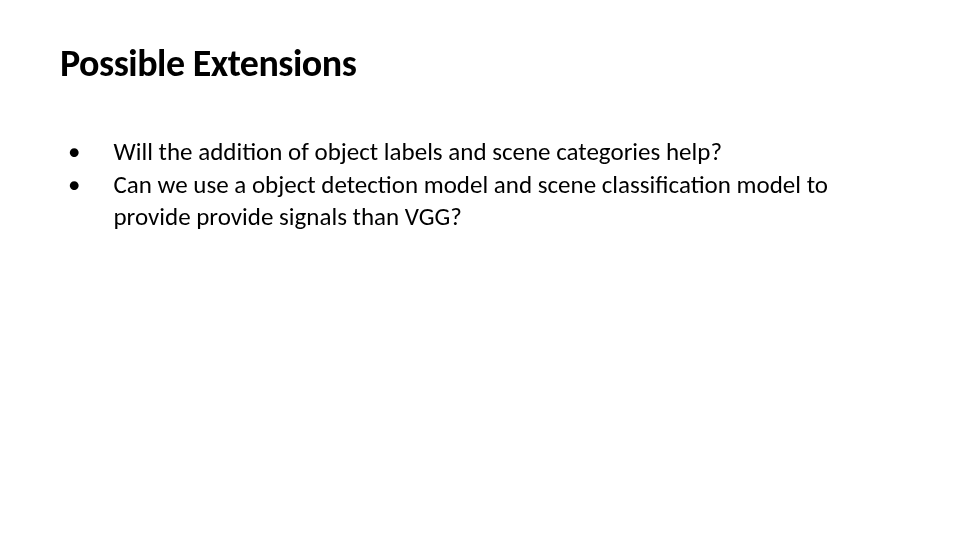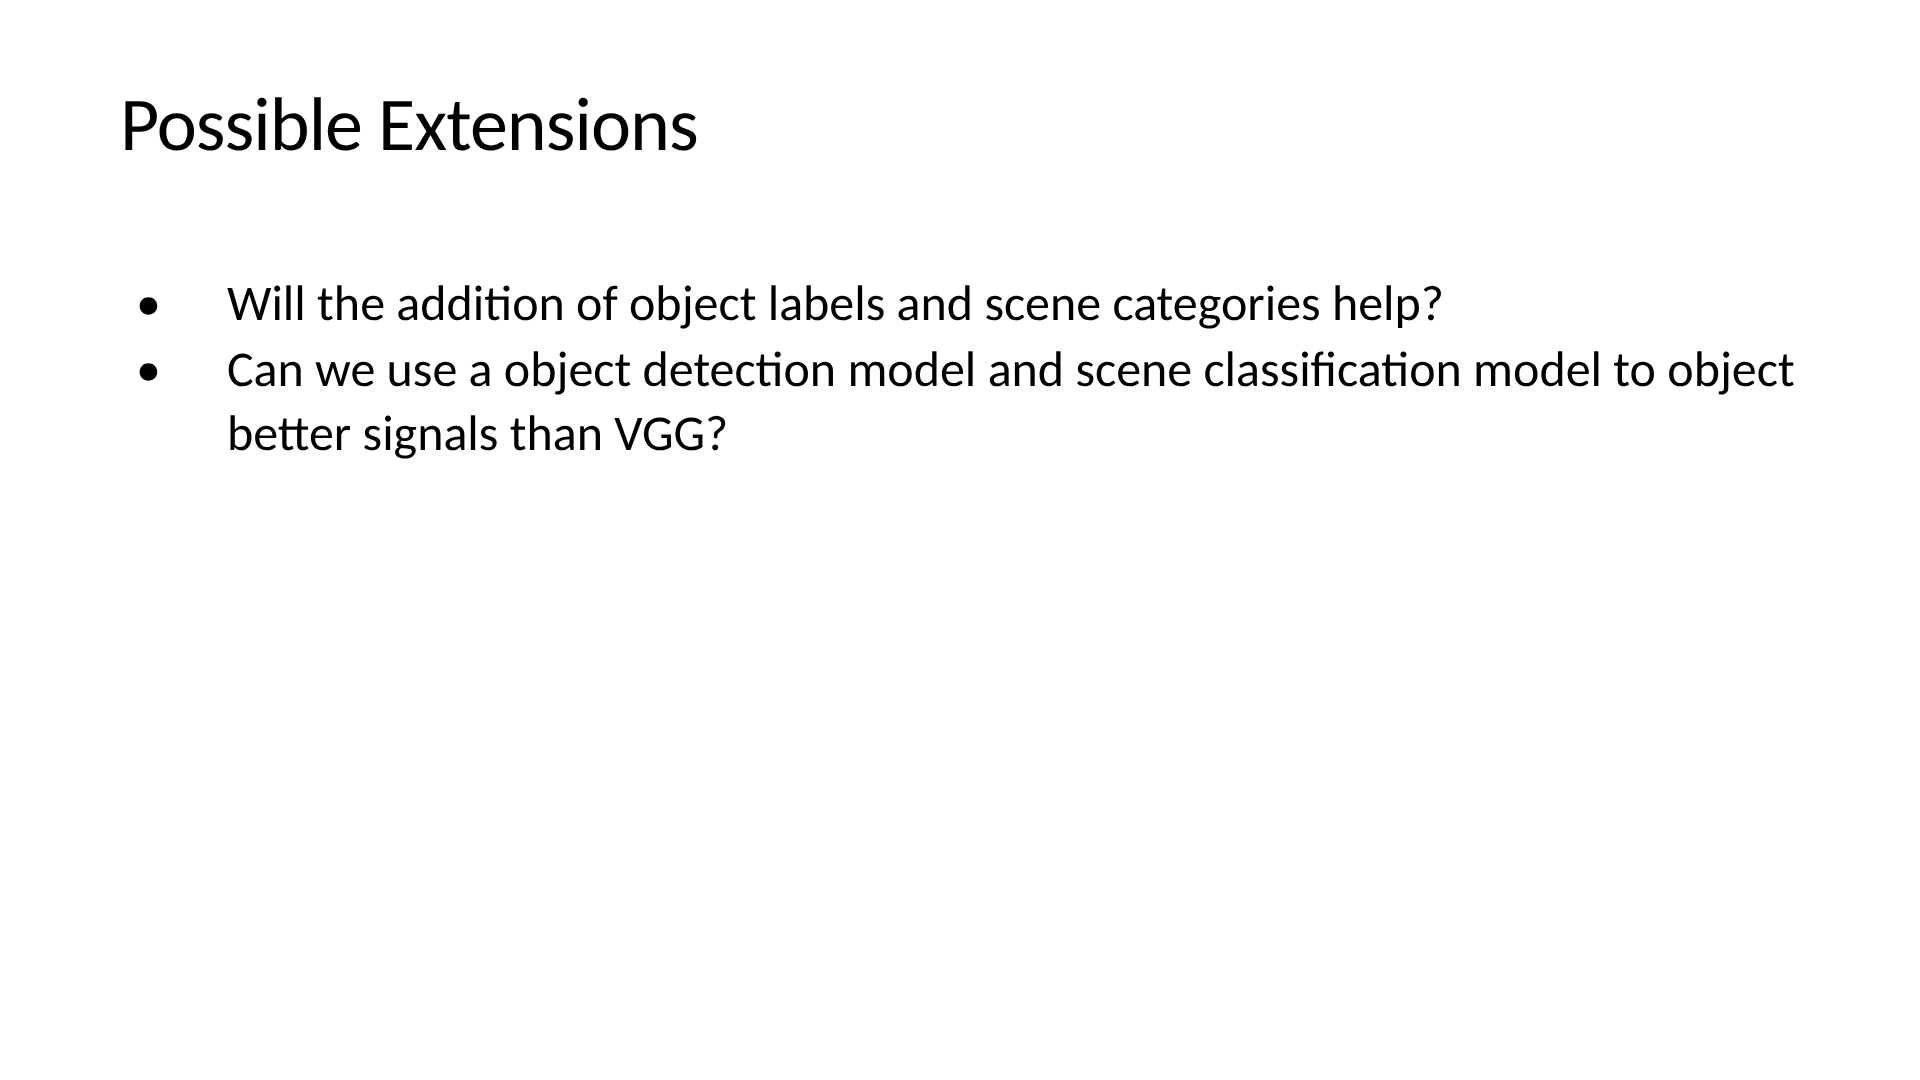--- a/index.html
+++ b/index.html
@@ -11,21 +11,21 @@
       width: 960px;
       height: 540px;
       background: #ffffff;
       font-family: Calibri, 'Segoe UI', Arial, sans-serif;
       color: #000000;
       padding: 40px 60px;
       overflow: hidden;
     }
     .slide-title {
       font-size: 38px;
-      font-weight: 400;
+      font-weight: 700;
       letter-spacing: -0.5px;
       margin-bottom: 50px;
     }
     .bullet-list {
       list-style: none;
       padding-left: 8px;
     }
     .bullet-item {
       font-size: 25px;
       line-height: 1.25;
@@ -47,15 +47,15 @@
 
 <h1 class="slide-title">Possible Extensions</h1>
 
 <ul class="bullet-list">
   <li class="bullet-item">
     <span class="bullet-marker">•</span>
     <span class="bullet-text">Will the addition of object labels and scene categories help?</span>
   </li>
   <li class="bullet-item">
     <span class="bullet-marker">•</span>
-    <span class="bullet-text">Can we use a object detection model and scene classification model to object better signals than VGG?</span>
+    <span class="bullet-text">Can we use a object detection model and scene classification model to provide provide signals than VGG?</span>
   </li>
 </ul>
 
 </body></html>

